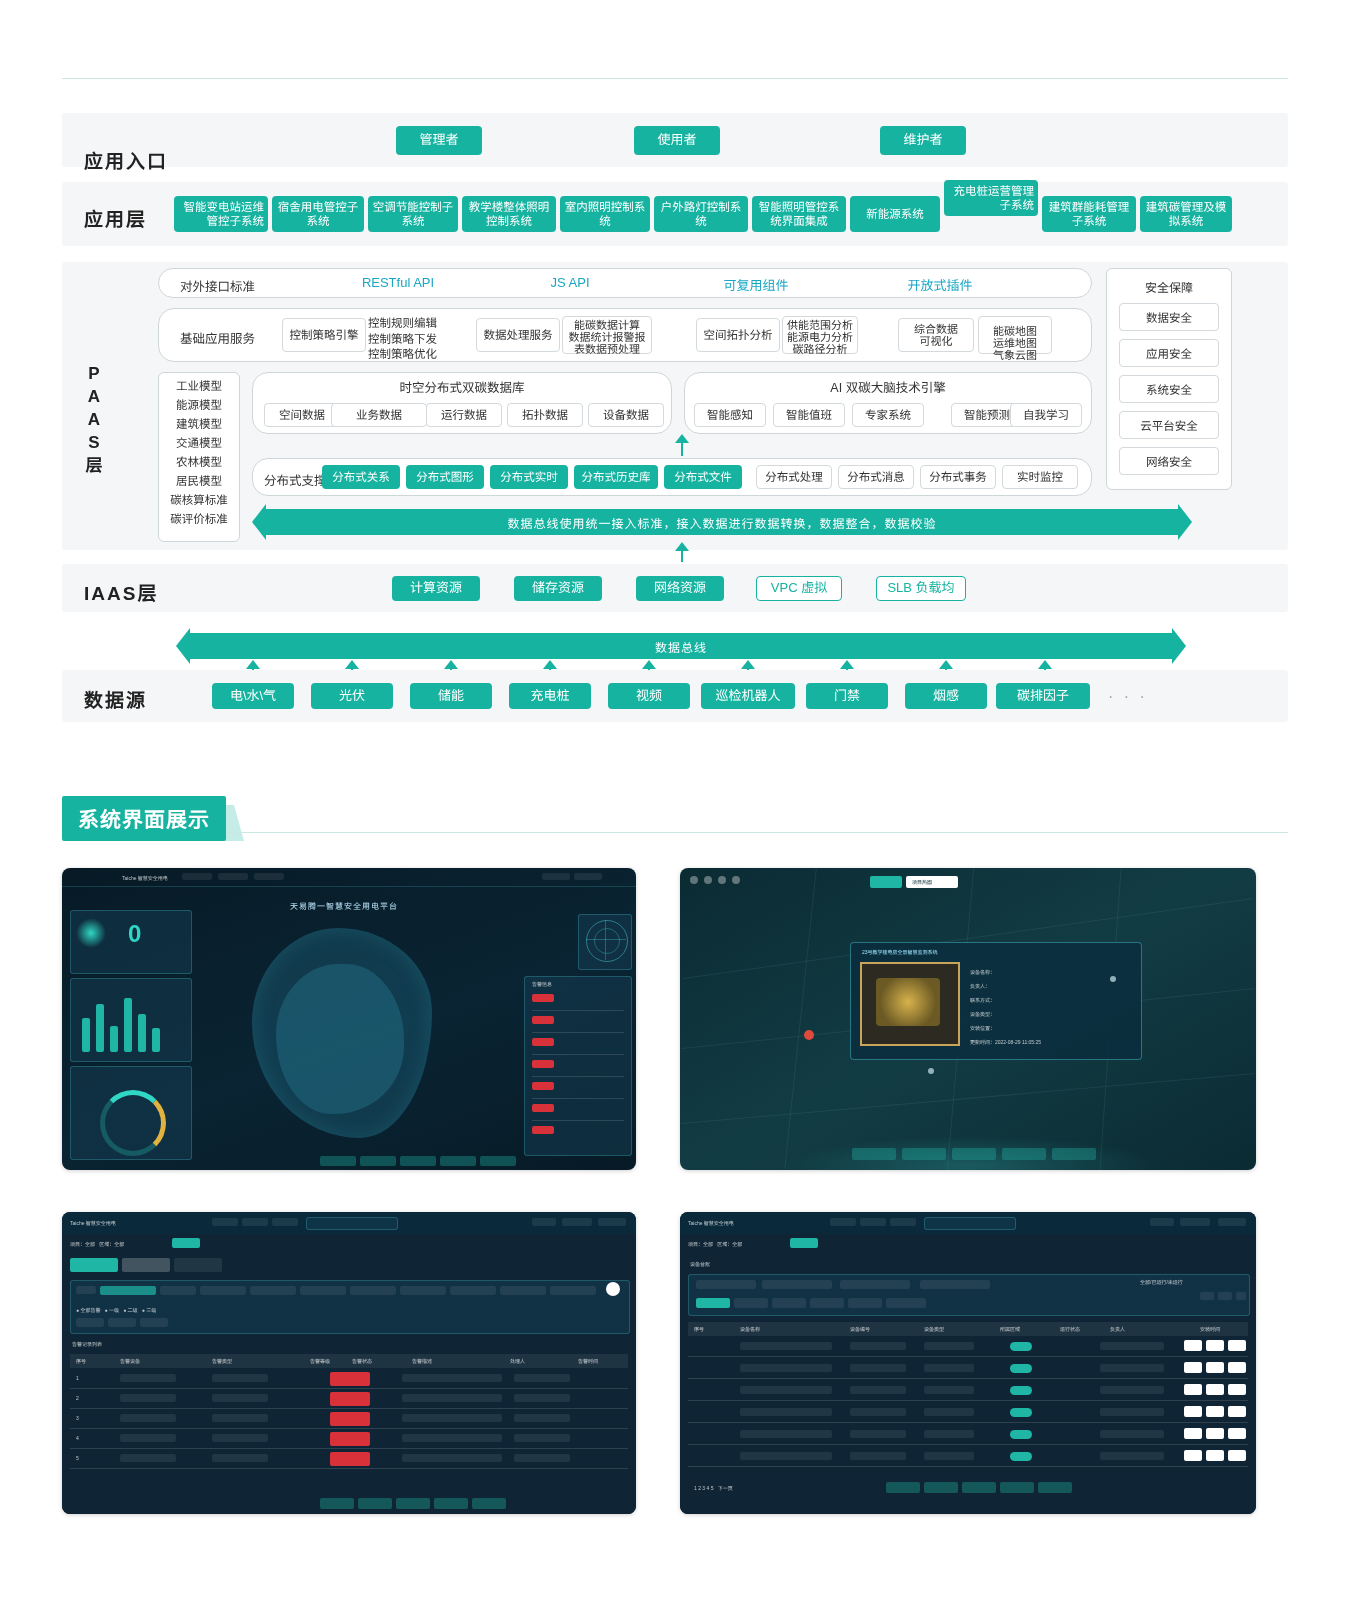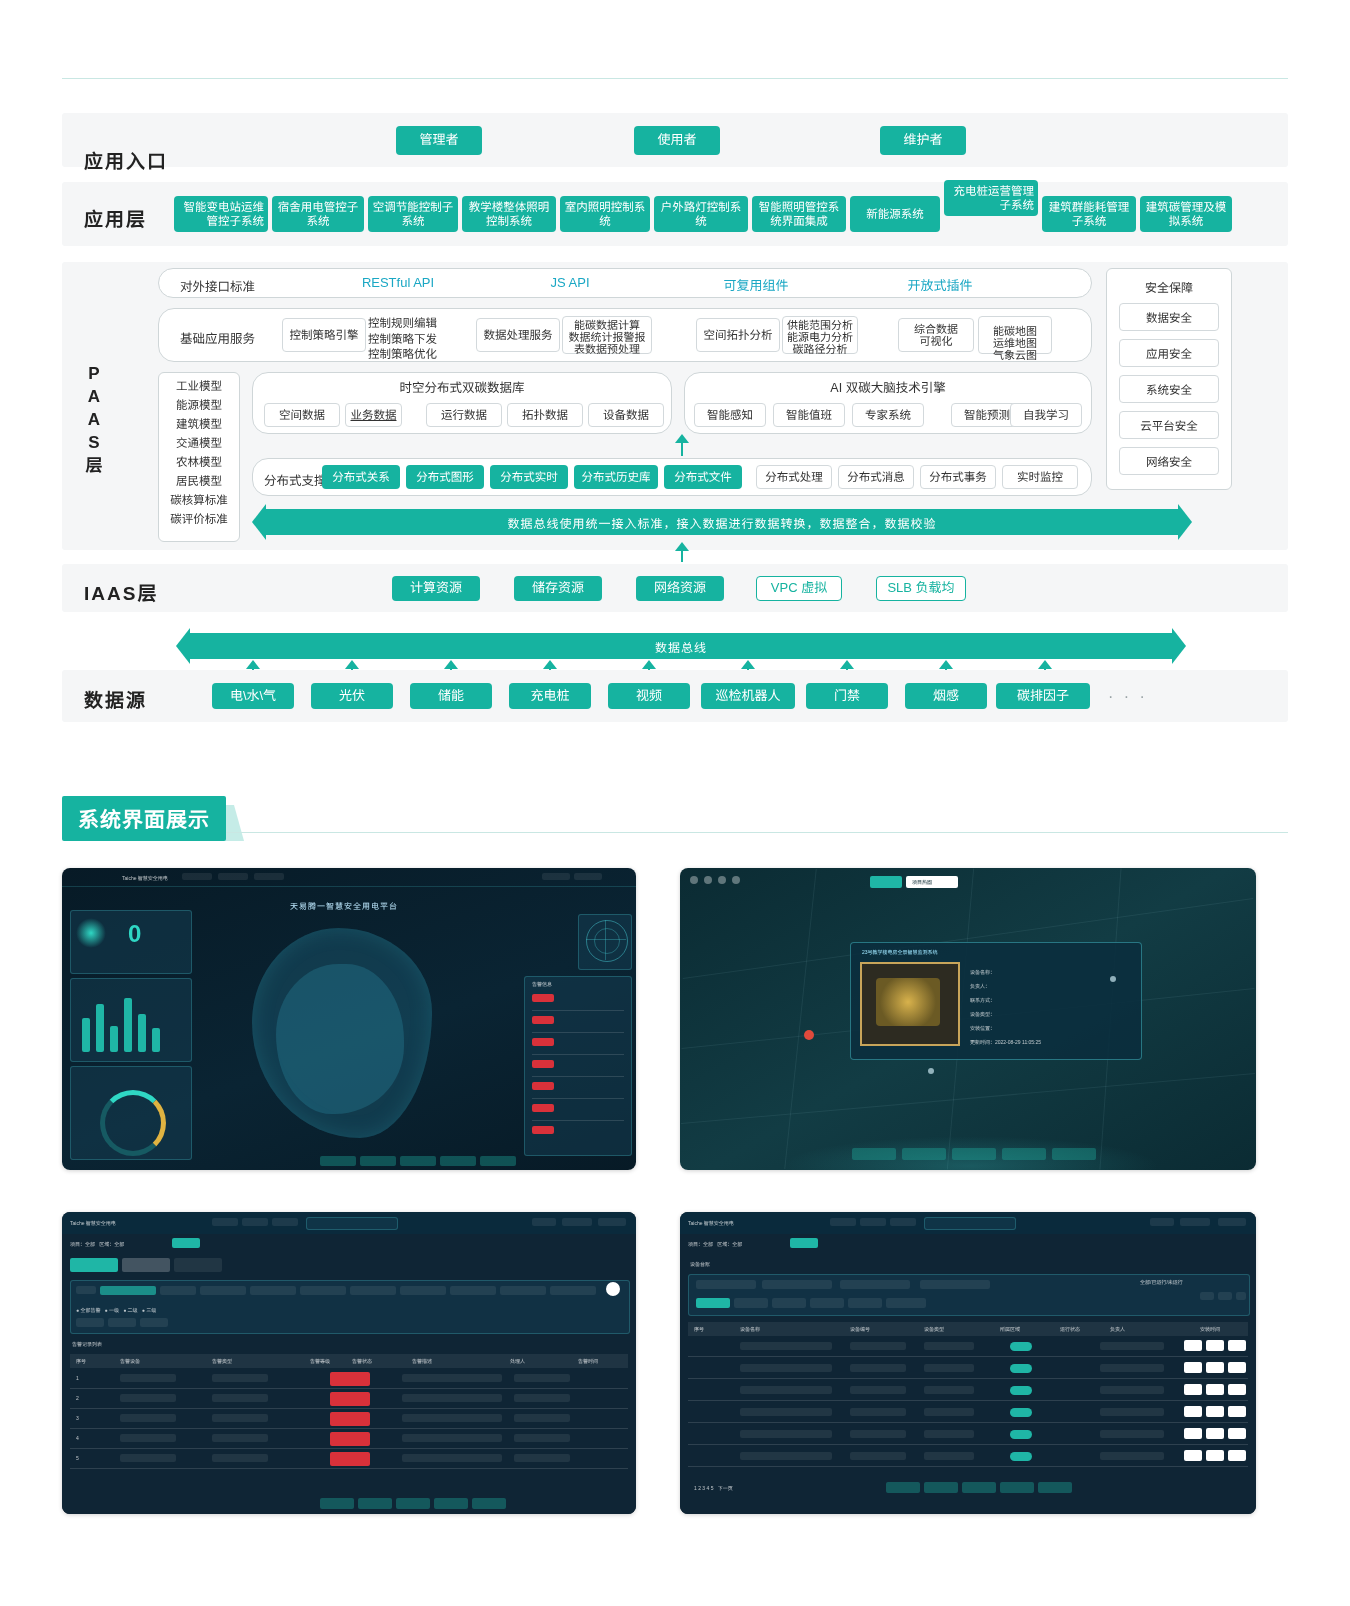--- a/index.html
+++ b/index.html
@@ -170,21 +170,21 @@
     <div>交通模型</div>
     <div>农林模型</div>
     <div>居民模型</div>
     <div>碳核算标准</div>
     <div>碳评价标准</div>
   </div>
 
   <div class="box round" style="left:252px;top:372px;width:420px;height:62px;"></div>
   <div class="plain" style="left:252px;top:380px;width:420px;font-size:12.5px;">时空分布式双碳数据库</div>
   <div class="cell" style="left:264px;top:403px;width:76px;height:24px;">空间数据</div>
-  <div class="cell" style="left:345px;top:403px;width:57px;height:24px;text-decoration:underline;">业务数据</div>
+  <div class="cell" style="left:331px;top:403px;width:96px;height:24px;">业务数据</div>
   <div class="cell" style="left:426px;top:403px;width:76px;height:24px;">运行数据</div>
   <div class="cell" style="left:507px;top:403px;width:76px;height:24px;">拓扑数据</div>
   <div class="cell" style="left:588px;top:403px;width:76px;height:24px;">设备数据</div>
 
   <div class="box round" style="left:684px;top:372px;width:408px;height:62px;"></div>
   <div class="plain" style="left:684px;top:380px;width:408px;font-size:12.5px;">AI 双碳大脑技术引擎</div>
   <div class="cell" style="left:694px;top:403px;width:72px;height:24px;">智能感知</div>
   <div class="cell" style="left:773px;top:403px;width:72px;height:24px;">智能值班</div>
   <div class="cell" style="left:852px;top:403px;width:72px;height:24px;">专家系统</div>
   <div class="cell" style="left:931px;top:403px;width:72px;height:24px;margin-left:20px;">智能预测</div>

